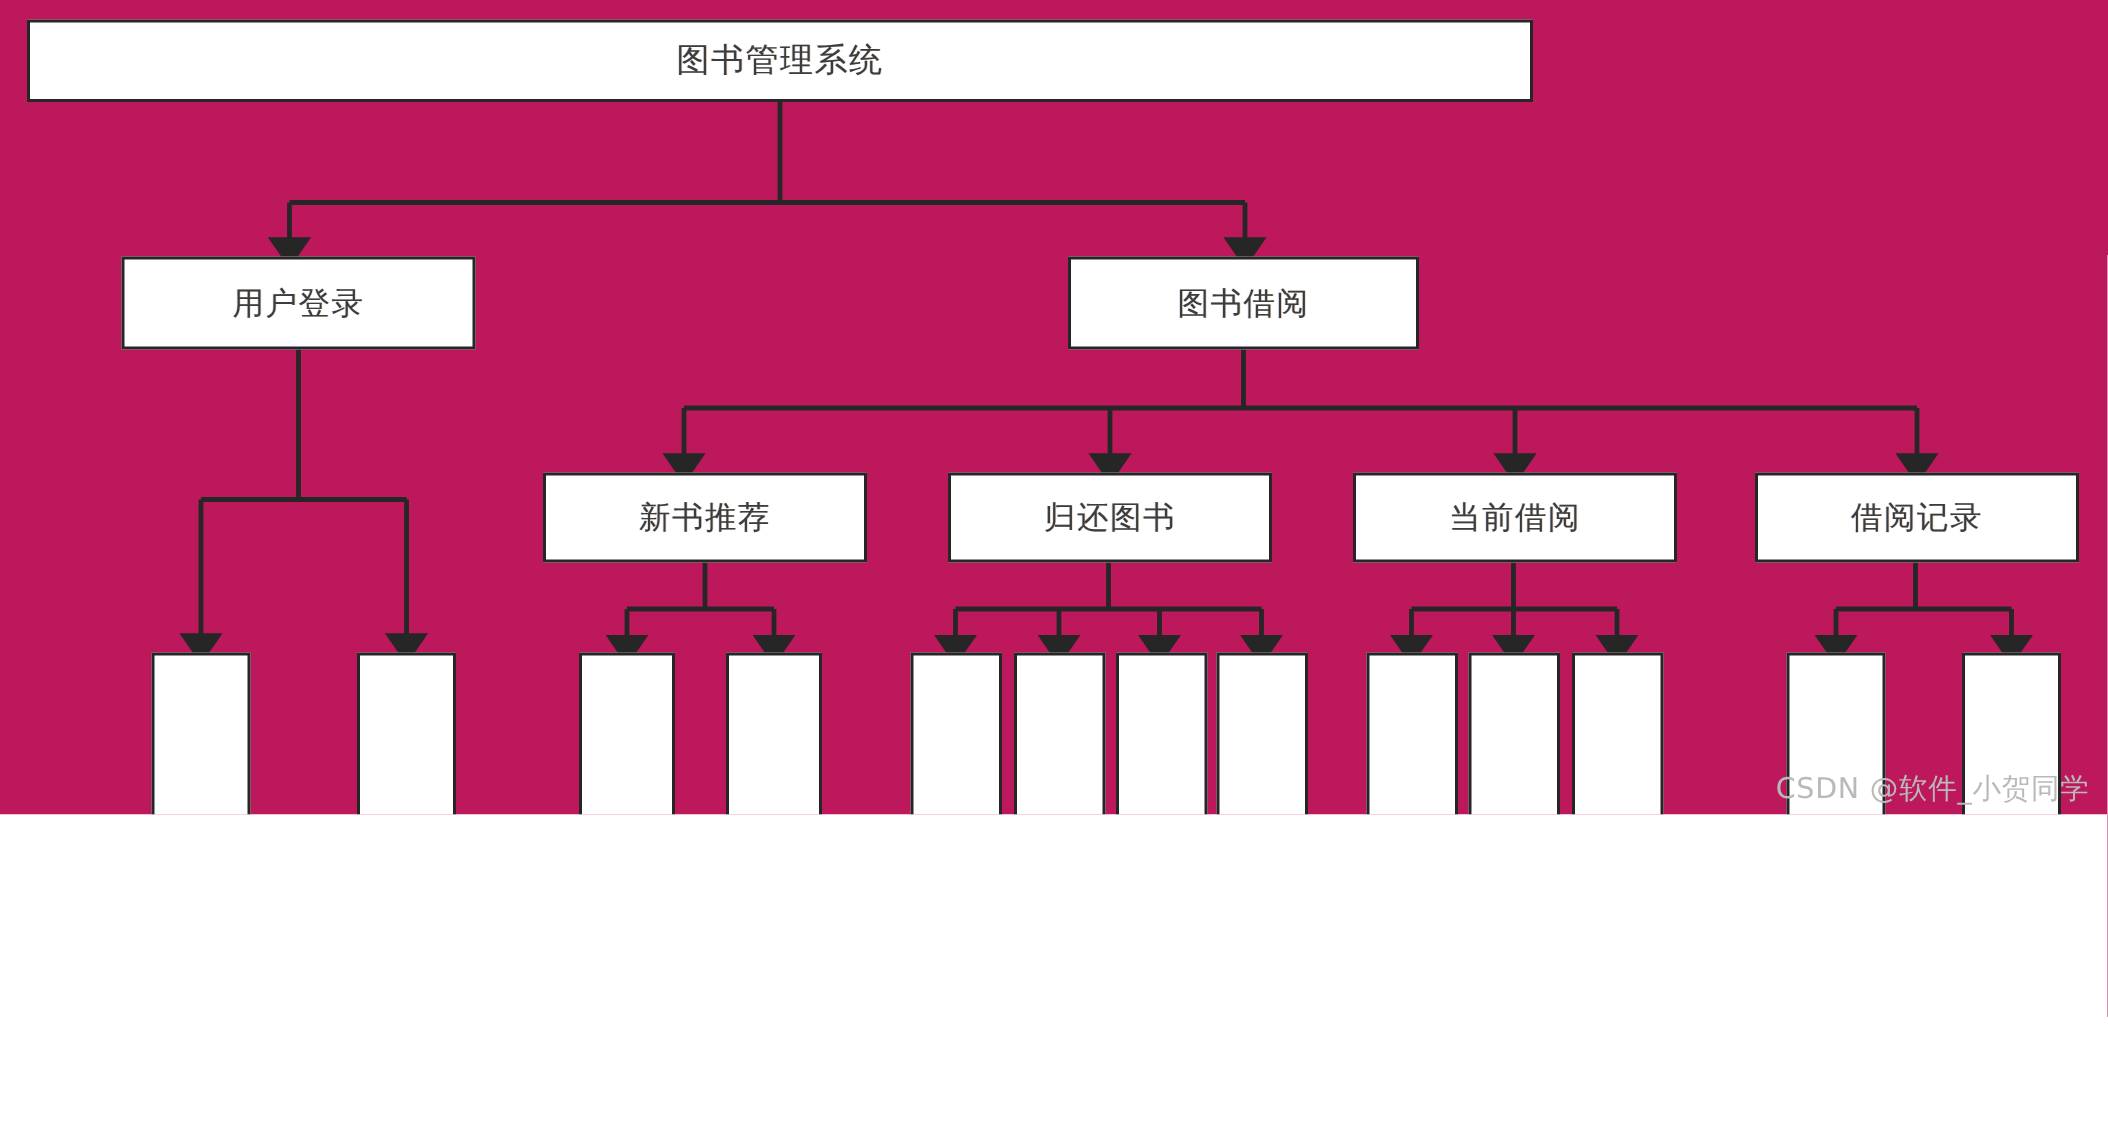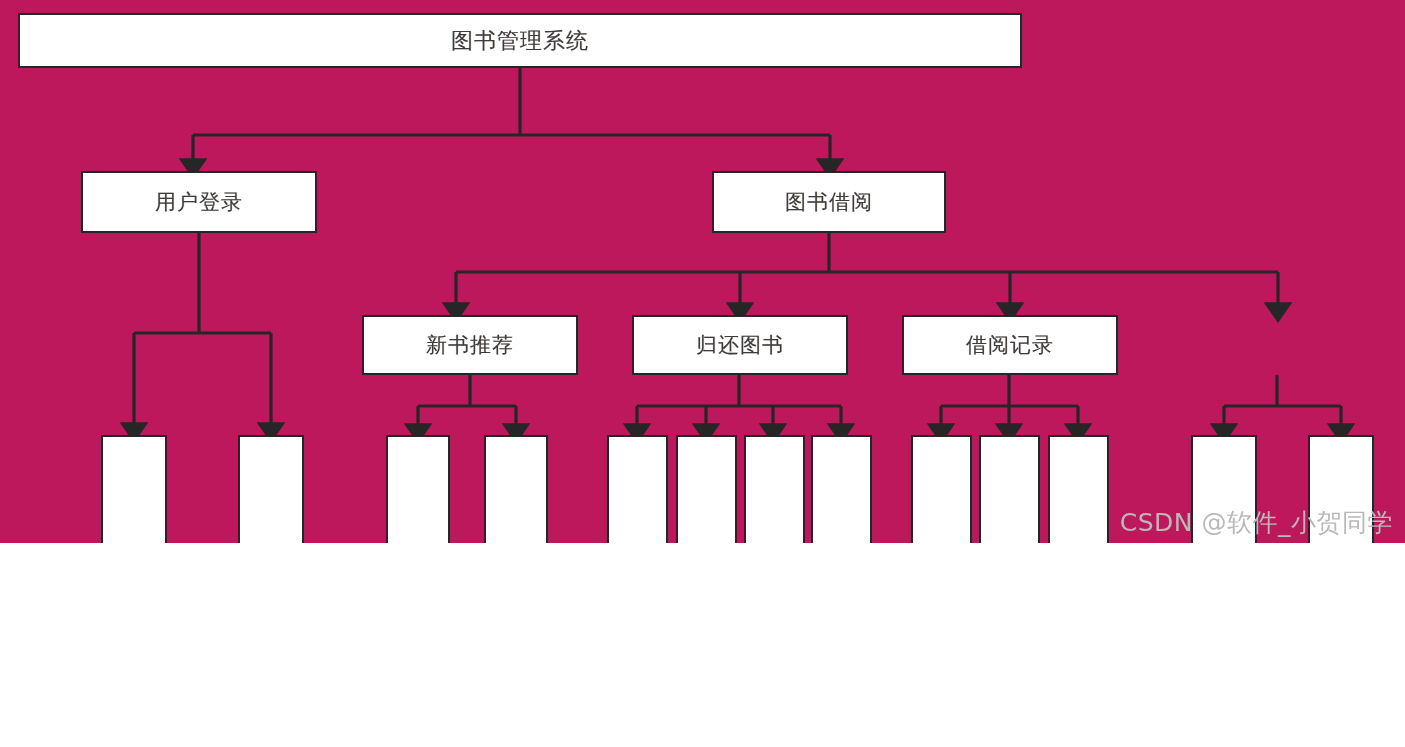--- a/index.html
+++ b/index.html
@@ -55,21 +55,21 @@
     position:absolute;
     left:0;top:0;
     width:1405px;height:747px;
     pointer-events:none;
   }
   
   #watermark{
     position:absolute;
     right:12px;
     bottom:4px;
-    font-size:25px;
+    font-size:19px;
     color:#b9b9b9;
     letter-spacing:0.5px;
     white-space:nowrap;
     user-select:none;
     text-align:center;
   }
 </style>
 </head>
 <body>
 
@@ -139,23 +139,26 @@
 
   <div class="node" style="left:362px;top:315px;width:216px;height:60px;">
     <span class="label">新书推荐</span>
   </div>
 
   <div class="node" style="left:632px;top:315px;width:216px;height:60px;">
     <span class="label">归还图书</span>
   </div>
 
   <div class="node" style="left:902px;top:315px;width:216px;height:60px;">
+    <span class="label">当前借阅</span>
+  </div>
+
+  <div class="node" style="left:1170px;top:315px;width:216px;height:60px;">
     <span class="label">借阅记录</span>
   </div>
-
 
   <div class="node leaf" style="left:101px;top:435px;width:66px;height:300px;">
     <span class="label">用户登录</span>
   </div>
 
   <div class="node leaf" style="left:238px;top:435px;width:66px;height:300px;">
     <span class="label">注销登录</span>
   </div>
 
   <div class="node leaf" style="left:386px;top:435px;width:64px;height:300px;">

